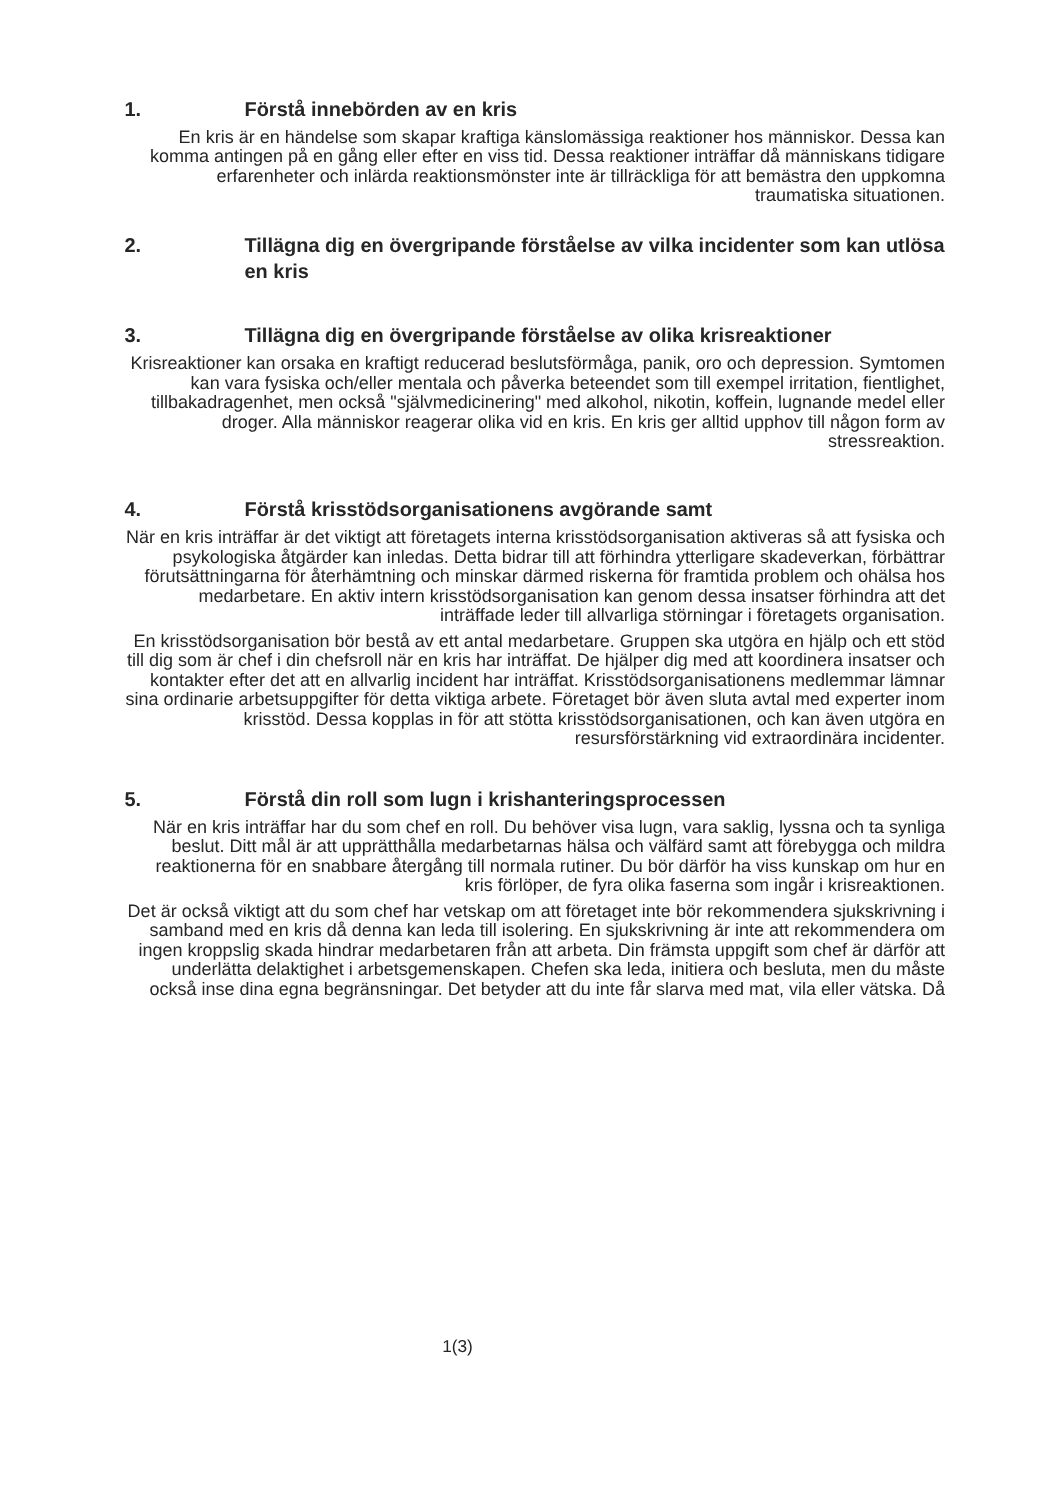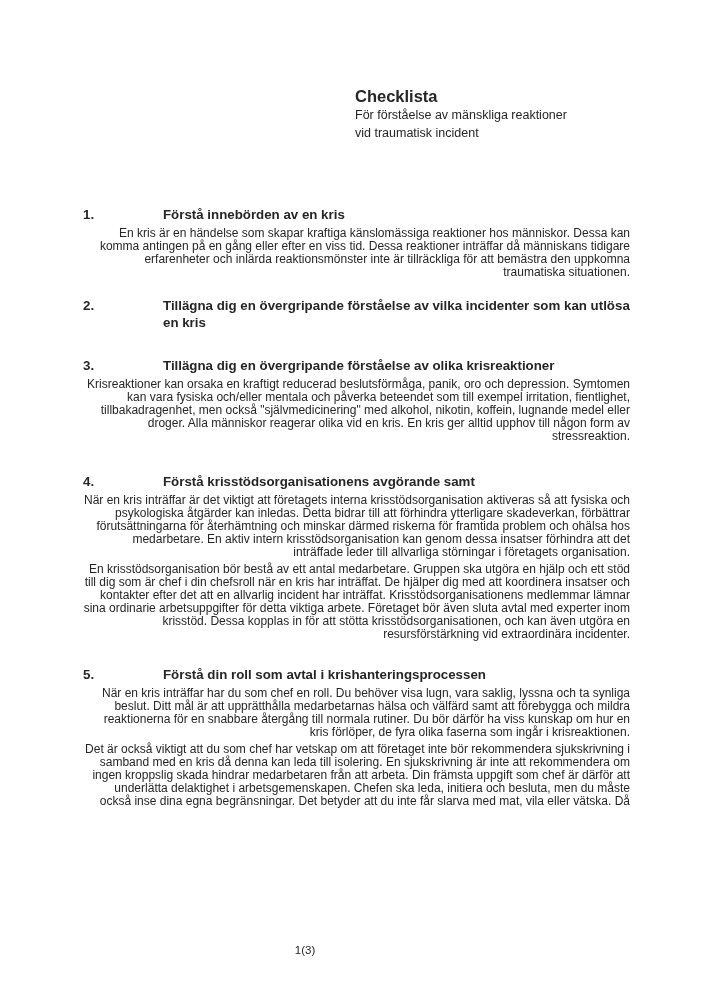--- a/index.html
+++ b/index.html
@@ -66,38 +66,33 @@
     font-size: 12px;
     line-height: 13px;
     margin: 4px 0 0 0;
     text-align: right;
   }
   .para + .para {
   }
   .footer {
     position: absolute;
     left: 0;
-    top: 944px;
+    top: 892px;
     width: 610px;
     text-align: center;
     font-size: 11.5px;
     line-height: 13px;
   }
 </style>
 </head>
 <body>
 
 <div class="page">
   <div class="content">
 
-    <div class="title-block">
-      <p class="doc-title">Checklista</p>
-      <p class="doc-subtitle">För förståelse av mänskliga reaktioner</p>
-      <p class="doc-subtitle">vid traumatisk incident</p>
-    </div>
 
     <div class="section first">
       <div class="section-heading">
         <span class="section-number">1.</span>
         <span class="section-title">Förstå innebörden av en kris</span>
       </div>
       <p class="para">En kris är en händelse som skapar kraftiga känslomässiga reaktioner hos människor. Dessa kan komma antingen på en gång eller efter en viss tid. Dessa reaktioner inträffar då människans tidigare erfarenheter och inlärda reaktionsmönster inte är tillräckliga för att bemästra den uppkomna traumatiska situationen.</p>
     </div>
 
     <div class="section s2">
@@ -120,21 +115,21 @@
         <span class="section-number">4.</span>
         <span class="section-title">Förstå krisstödsorganisationens avgörande samt</span>
       </div>
       <p class="para">När en kris inträffar är det viktigt att företagets interna krisstödsorganisation aktiveras så att fysiska och psykologiska åtgärder kan inledas. Detta bidrar till att förhindra ytterligare skadeverkan, förbättrar förutsättningarna för återhämtning och minskar därmed riskerna för framtida problem och ohälsa hos medarbetare. En aktiv intern krisstödsorganisation kan genom dessa insatser förhindra att det inträffade leder till allvarliga störningar i företagets organisation.</p>
       <p class="para">En krisstödsorganisation bör bestå av ett antal medarbetare. Gruppen ska utgöra en hjälp och ett stöd till dig som är chef i din chefsroll när en kris har inträffat. De hjälper dig med att koordinera insatser och kontakter efter det att en allvarlig incident har inträffat. Krisstödsorganisationens medlemmar lämnar sina ordinarie arbetsuppgifter för detta viktiga arbete. Företaget bör även sluta avtal med experter inom krisstöd. Dessa kopplas in för att stötta krisstödsorganisationen, och kan även utgöra en resursförstärkning vid extraordinära incidenter.</p>
     </div>
 
     <div class="section s5">
       <div class="section-heading">
         <span class="section-number">5.</span>
-        <span class="section-title">Förstå din roll som avtal i krishanteringsprocessen</span>
+        <span class="section-title">Förstå din roll som lugn i krishanteringsprocessen</span>
       </div>
       <p class="para">När en kris inträffar har du som chef en roll. Du behöver visa lugn, vara saklig, lyssna och ta synliga beslut. Ditt mål är att upprätthålla medarbetarnas hälsa och välfärd samt att förebygga och mildra reaktionerna för en snabbare återgång till normala rutiner. Du bör därför ha viss kunskap om hur en kris förlöper, de fyra olika faserna som ingår i krisreaktionen.</p>
       <p class="para">Det är också viktigt att du som chef har vetskap om att företaget inte bör rekommendera sjukskrivning i samband med en kris då denna kan leda till isolering. En sjukskrivning är inte att rekommendera om ingen kroppslig skada hindrar medarbetaren från att arbeta. Din främsta uppgift som chef är därför att underlätta delaktighet i arbetsgemenskapen. Chefen ska leda, initiera och besluta, men du måste också inse dina egna begränsningar. Det betyder att du inte får slarva med mat, vila eller vätska. Då</p>
     </div>
 
   </div>
 
   <div class="footer">1(3)</div>
 </div>
 

